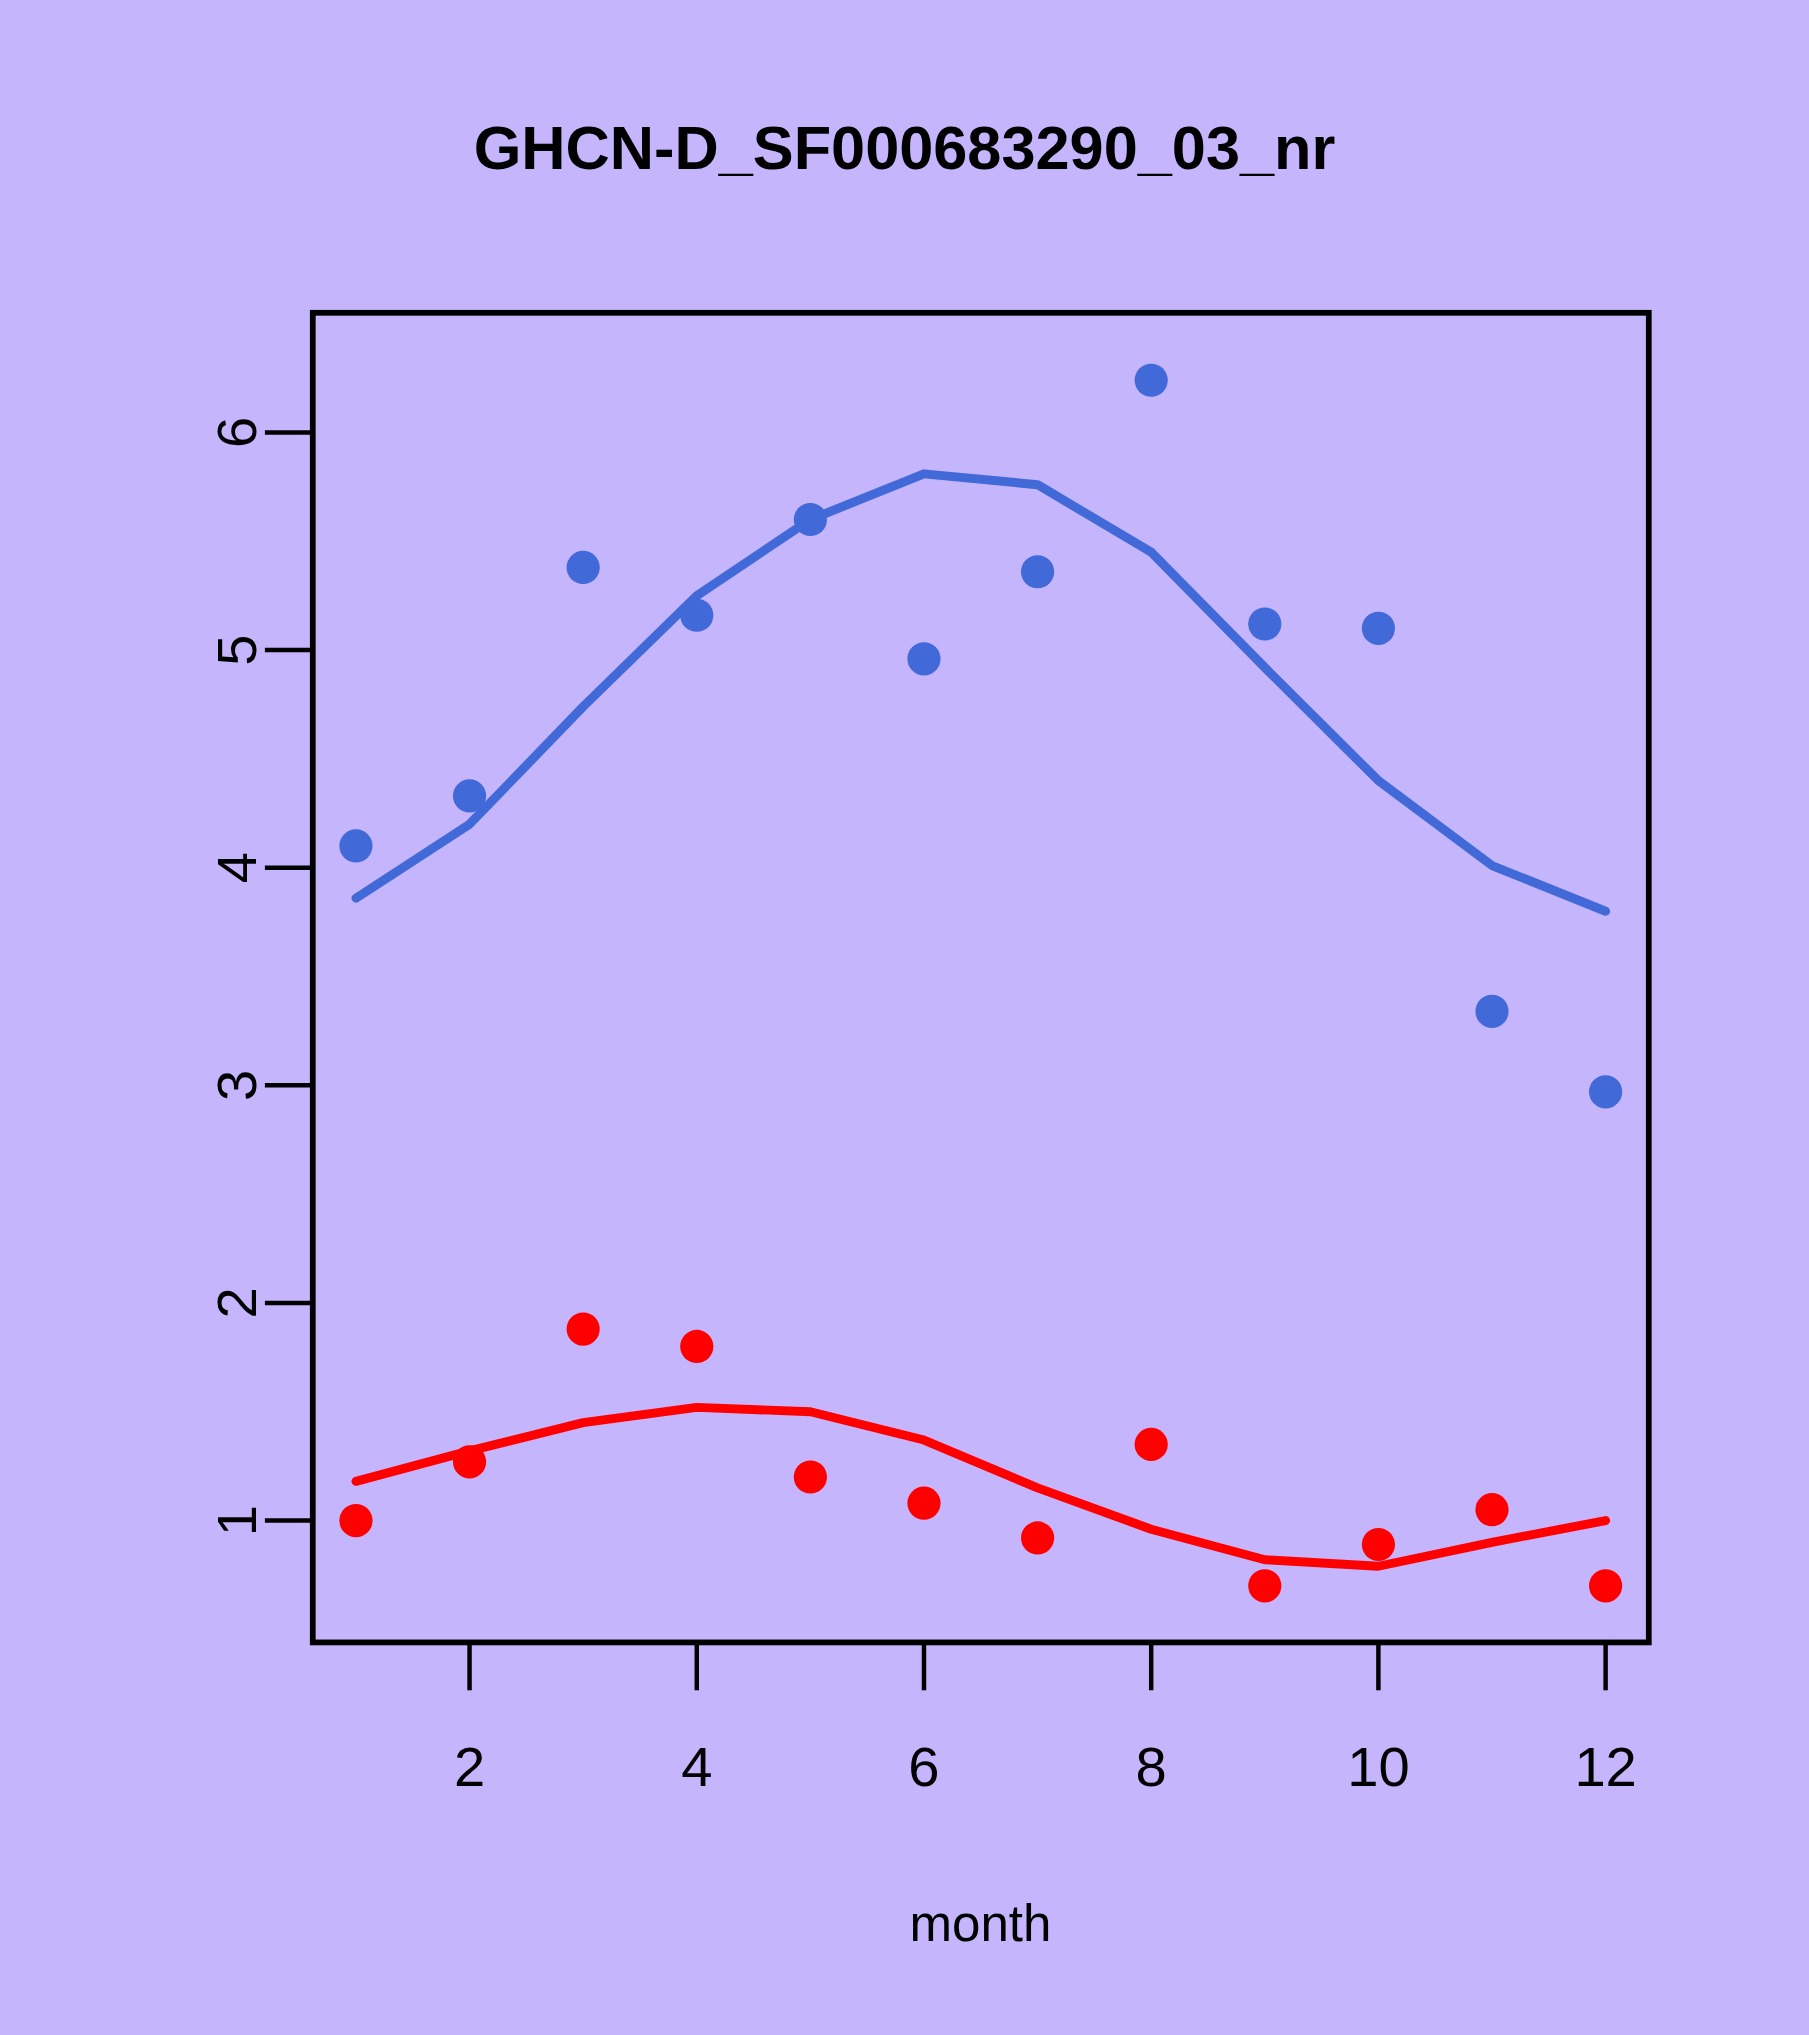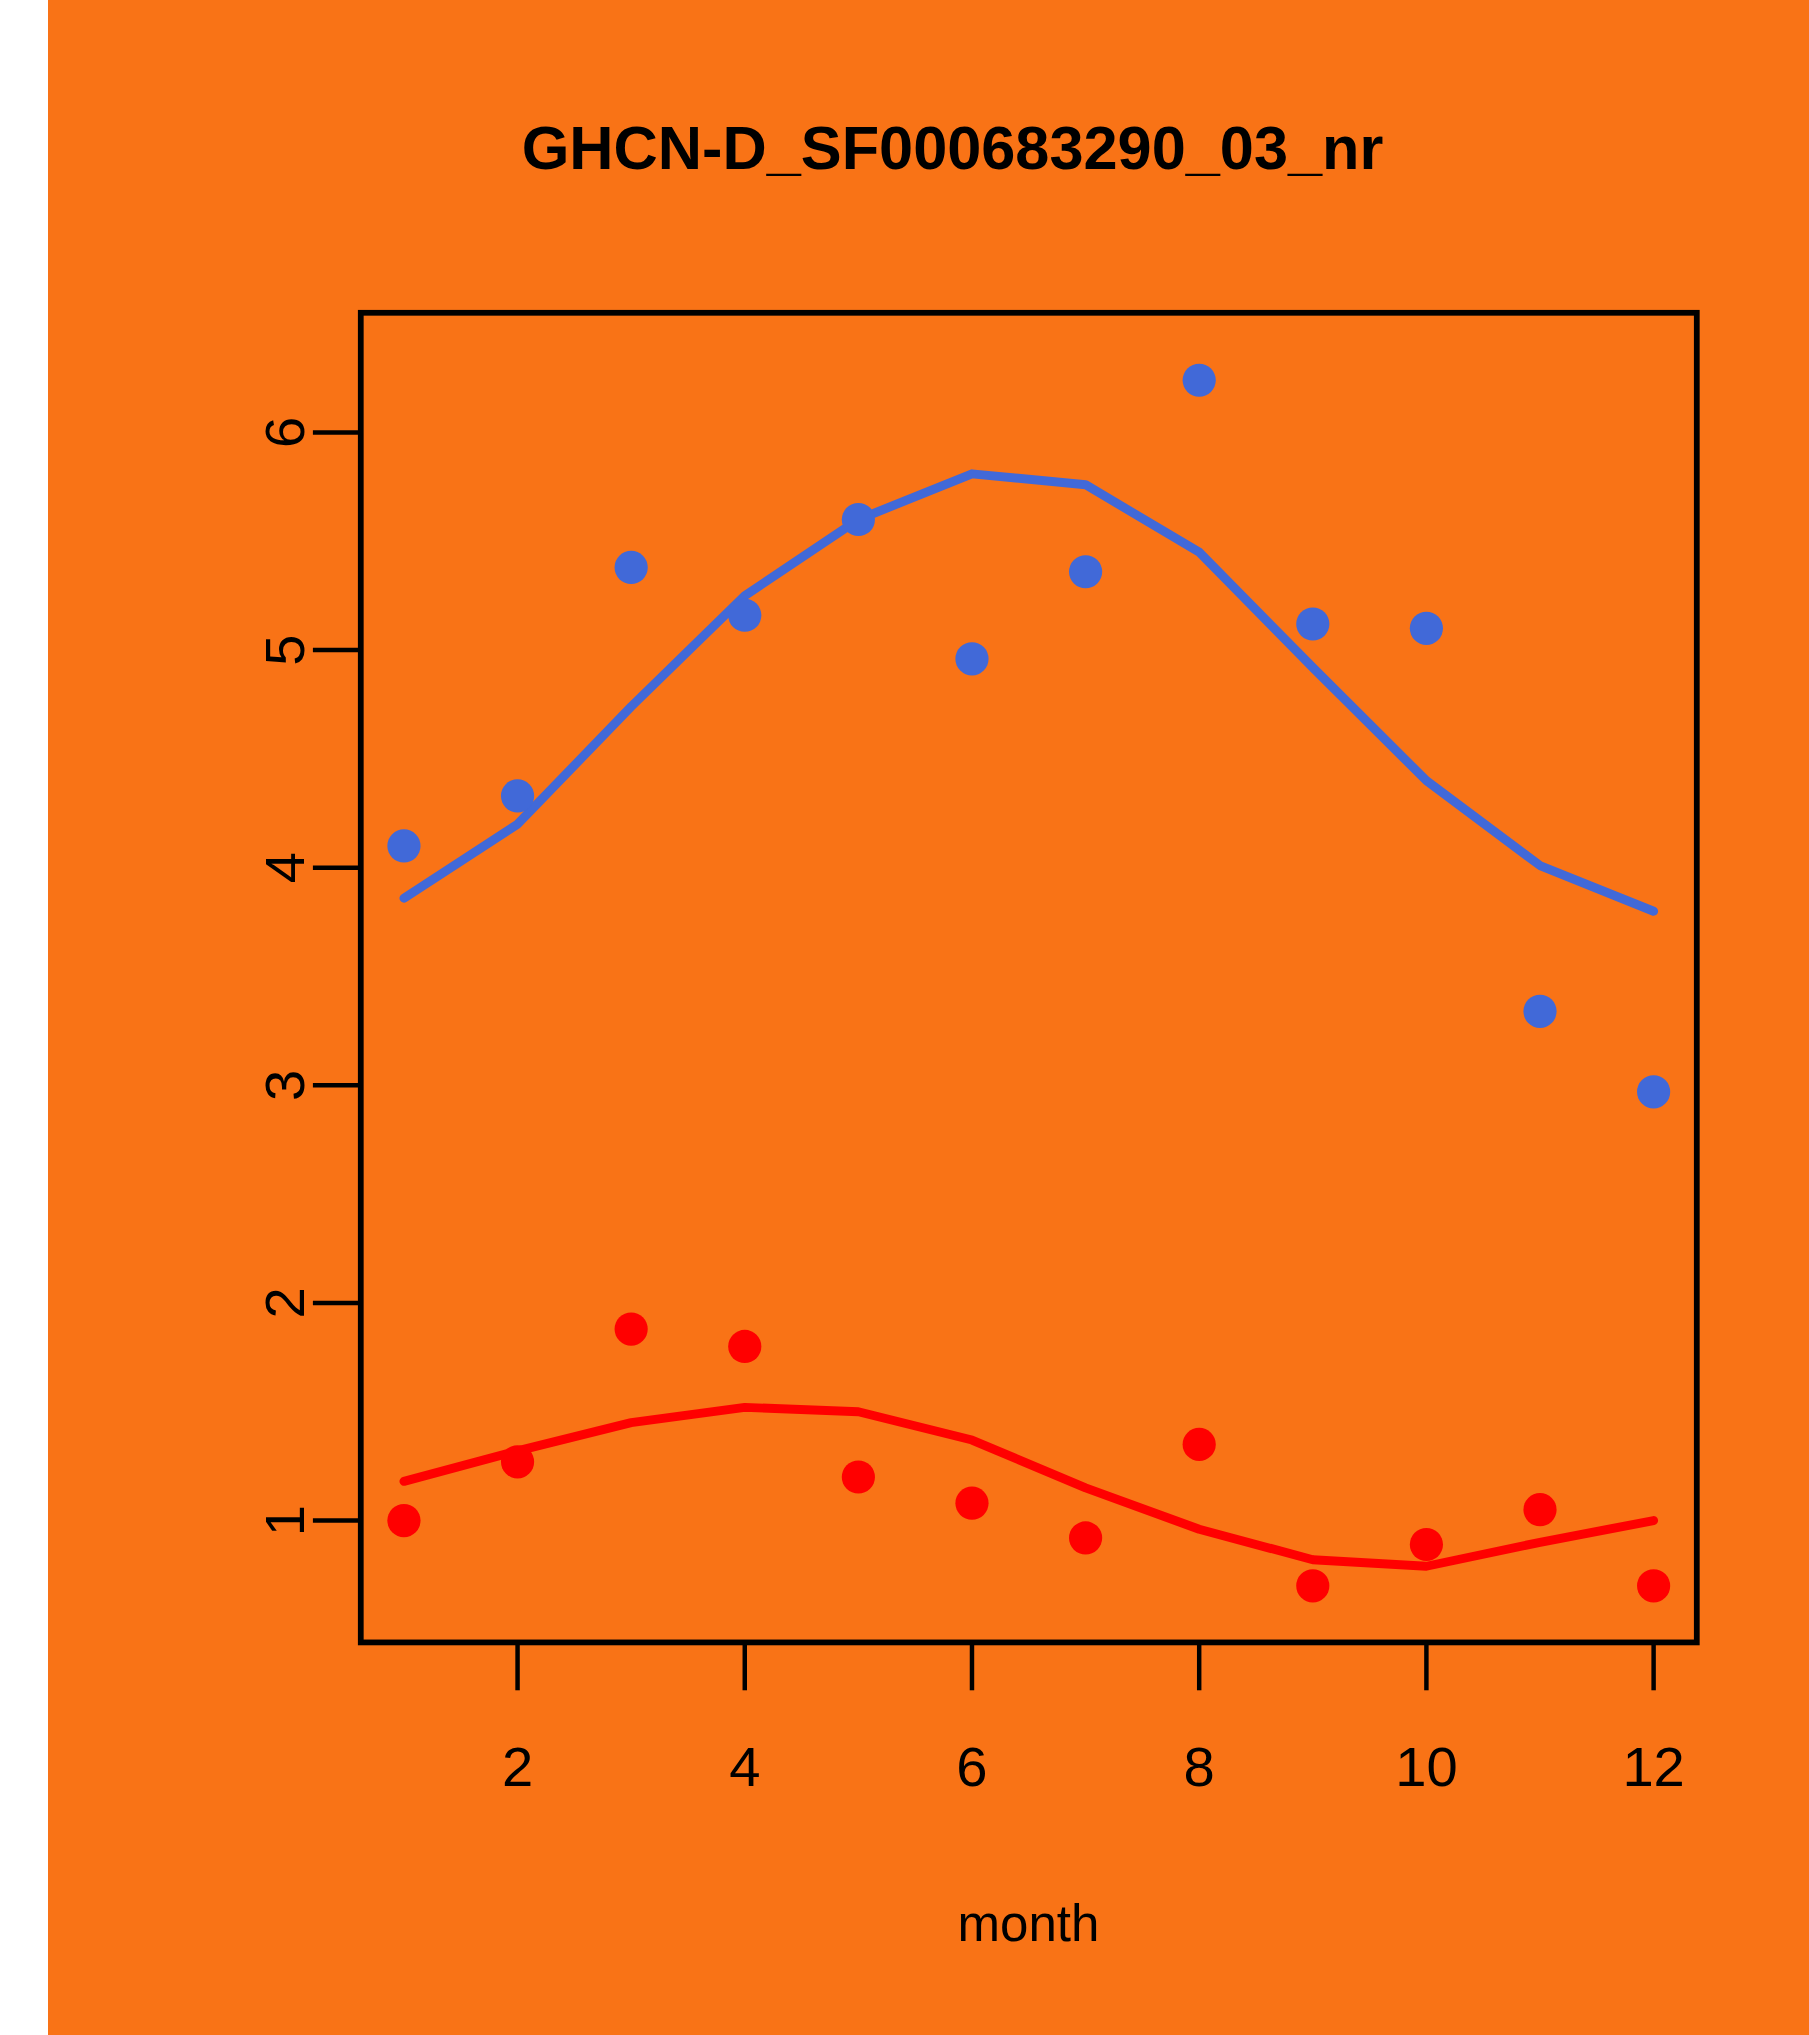--- a/index.html
+++ b/index.html
@@ -10,22 +10,21 @@
   body {
     width: 1809px;
     height: 2035px;
     font-family: "Liberation Sans", sans-serif;
     overflow: hidden;
     position: relative;
   }
   #chart-root {
     position: absolute;
     inset: 0;
-    background: #f97316;
-    margin-left: 48px;
+    background: #c4b5fd;
   }
   svg.plot {
     display: block;
     width: 1809px;
     height: 2035px;
   }
   .title-text {
     font-family: "Liberation Sans", sans-serif;
     font-weight: bold;
     font-size: 96px;

